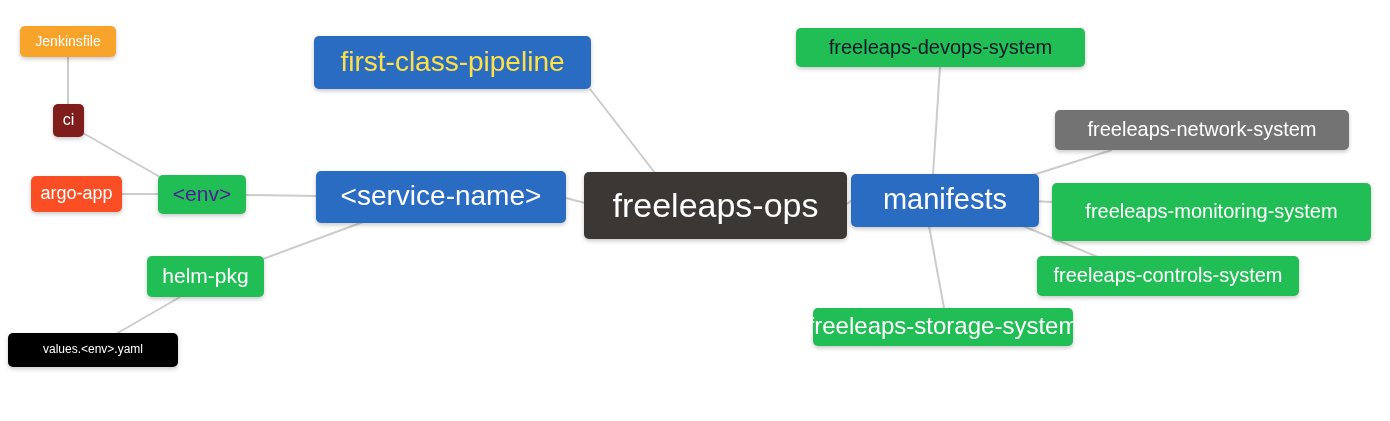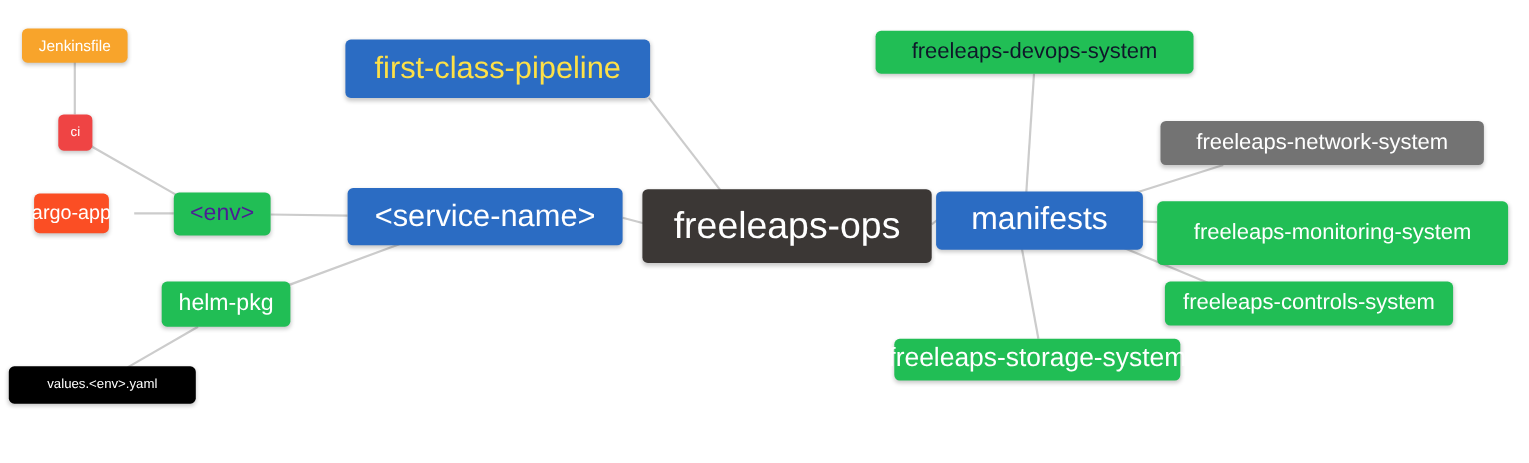--- a/index.html
+++ b/index.html
@@ -58,28 +58,28 @@
     <line x1="590" y1="89" x2="655" y2="173" stroke="#CCCCCC"></line>
     <line x1="847" y1="204" x2="852" y2="200" stroke="#CCCCCC"></line>
     <line x1="933" y1="175" x2="940" y2="67" stroke="#CCCCCC"></line>
     <line x1="1011" y1="182" x2="1112" y2="150" stroke="#CCCCCC"></line>
     <line x1="1011" y1="200" x2="1052" y2="202" stroke="#CCCCCC"></line>
     <line x1="1011" y1="221" x2="1098" y2="257" stroke="#CCCCCC"></line>
     <line x1="929" y1="226" x2="944" y2="308" stroke="#CCCCCC"></line>
   </svg>
 
   <div class="node" style="left: 20px; top: 26px; width: 96px; height: 31px; font-size: 14px; background: rgb(248, 164, 43); color: rgb(255, 255, 255);">Jenkinsfile</div>
-  <div class="node" style="left: 53px; top: 104px; width: 31px; height: 33px; font-size: 12px; background: #ef4444; color: rgb(255, 255, 255);">ci</div>
-  <div class="node" style="left: 31px; top: 176px; width: 68px; height: 36px; font-size: 18px; background: rgb(251, 78, 36); color: rgb(255, 255, 255);">argo-app</div>
+  <div class="node" style="left: 53px; top: 104px; width: 31px; height: 33px; font-size: 16px; background: #7f1d1d; color: rgb(255, 255, 255);">ci</div>
+  <div class="node" style="left: 31px; top: 176px; width: 91px; height: 36px; font-size: 18px; background: rgb(251, 78, 36); color: rgb(255, 255, 255);">argo-app</div>
   <div class="node" style="left: 158px; top: 175px; width: 88px; height: 39px; font-size: 21px; background: rgb(33, 190, 85); color: #4c1d95;">&lt;env&gt;</div>
   <div class="node" style="left: 147px; top: 256px; width: 117px; height: 41px; font-size: 21px; background: rgb(33, 190, 85); color: rgb(255, 255, 255);">helm-pkg</div>
   <div class="node" style="left: 8px; top: 333px; width: 170px; height: 34px; font-size: 12px; background: #000000; color: rgb(255, 255, 255);">values.&lt;env&gt;.yaml</div>
   <div class="node" style="left: 314px; top: 36px; width: 277px; height: 53px; font-size: 28px; background: rgb(43, 108, 195); color: #fde047;">first-class-pipeline</div>
   <div class="node" style="left: 316px; top: 171px; width: 250px; height: 52px; font-size: 28px; background: rgb(43, 108, 195); color: rgb(255, 255, 255);">&lt;service-name&gt;</div>
   <div class="node" style="left: 584px; top: 172px; width: 263px; height: 67px; font-size: 34px; background: rgb(59, 55, 53); color: rgb(255, 255, 255);">freeleaps-ops</div>
   <div class="node" style="left: 851px; top: 174px; width: 188px; height: 53px; font-size: 29px; background: rgb(43, 108, 195); color: rgb(255, 255, 255);">manifests</div>
   <div class="node" style="left: 796px; top: 28px; width: 289px; height: 39px; font-size: 20px; background: rgb(33, 190, 85); color: #0f172a;">freeleaps-devops-system</div>
   <div class="node" style="left: 1055px; top: 110px; width: 294px; height: 40px; font-size: 20px; background: #737373; color: rgb(255, 255, 255); text-align: center;">freeleaps-network-system</div>
   <div class="node" style="left: 1052px; top: 183px; width: 319px; height: 58px; font-size: 20px; background: rgb(33, 190, 85); color: rgb(255, 255, 255);">freeleaps-monitoring-system</div>
-  <div class="node" style="left: 1059px; top: 256px; width: 262px; height: 40px; font-size: 20px; background: rgb(33, 190, 85); color: rgb(255, 255, 255);">freeleaps-controls-system</div>
+  <div class="node" style="left: 1037px; top: 256px; width: 262px; height: 40px; font-size: 20px; background: rgb(33, 190, 85); color: rgb(255, 255, 255);">freeleaps-controls-system</div>
   <div class="node" style="left: 813px; top: 308px; width: 260px; height: 38px; font-size: 24px; background: rgb(33, 190, 85); color: rgb(255, 255, 255);">freeleaps-storage-system</div>
 
 </div>
 
 </body></html>

